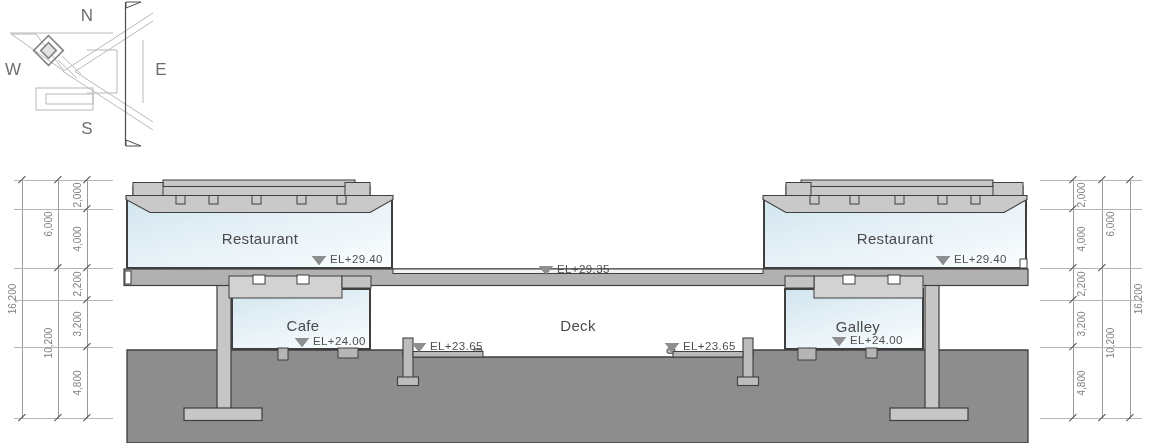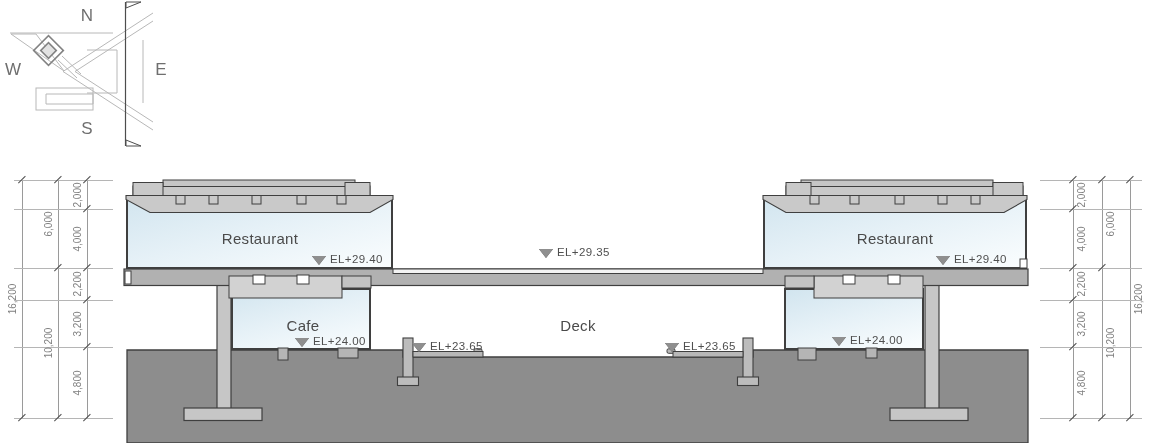--- a/index.html
+++ b/index.html
@@ -136,26 +136,27 @@
   </svg>
   <div class="compass-letter" style="left:76px;top:6px">N</div>
   <div class="compass-letter" style="left:2px;top:60px">W</div>
   <div class="compass-letter" style="left:150px;top:60px">E</div>
   <div class="compass-letter" style="left:76px;top:119px">S</div>
 
   <div class="room-label" style="left:180px;top:230px">Restaurant</div>
   <div class="room-label" style="left:815px;top:230px">Restaurant</div>
   <div class="room-label" style="left:223px;top:317px">Cafe</div>
   <div class="room-label" style="left:498px;top:317px">Deck</div>
+  <div class="room-label" style="left:778px;top:318px">Galley</div>
 
   <div class="el-marker" style="left:312px;top:253px">
     <span class="el-tri"></span>
     <span class="el-text">EL+29.40</span>
   </div>
-  <div class="el-marker" style="left:539px;top:246px">
+  <div class="el-marker" style="left:539px;top:263px">
     <span class="el-tri"></span>
     <span class="el-text">EL+29.35</span>
   </div>
   <div class="el-marker" style="left:936px;top:253px">
     <span class="el-tri"></span>
     <span class="el-text">EL+29.40</span>
   </div>
   <div class="el-marker" style="left:295px;top:335px">
     <span class="el-tri"></span>
     <span class="el-text">EL+24.00</span>

